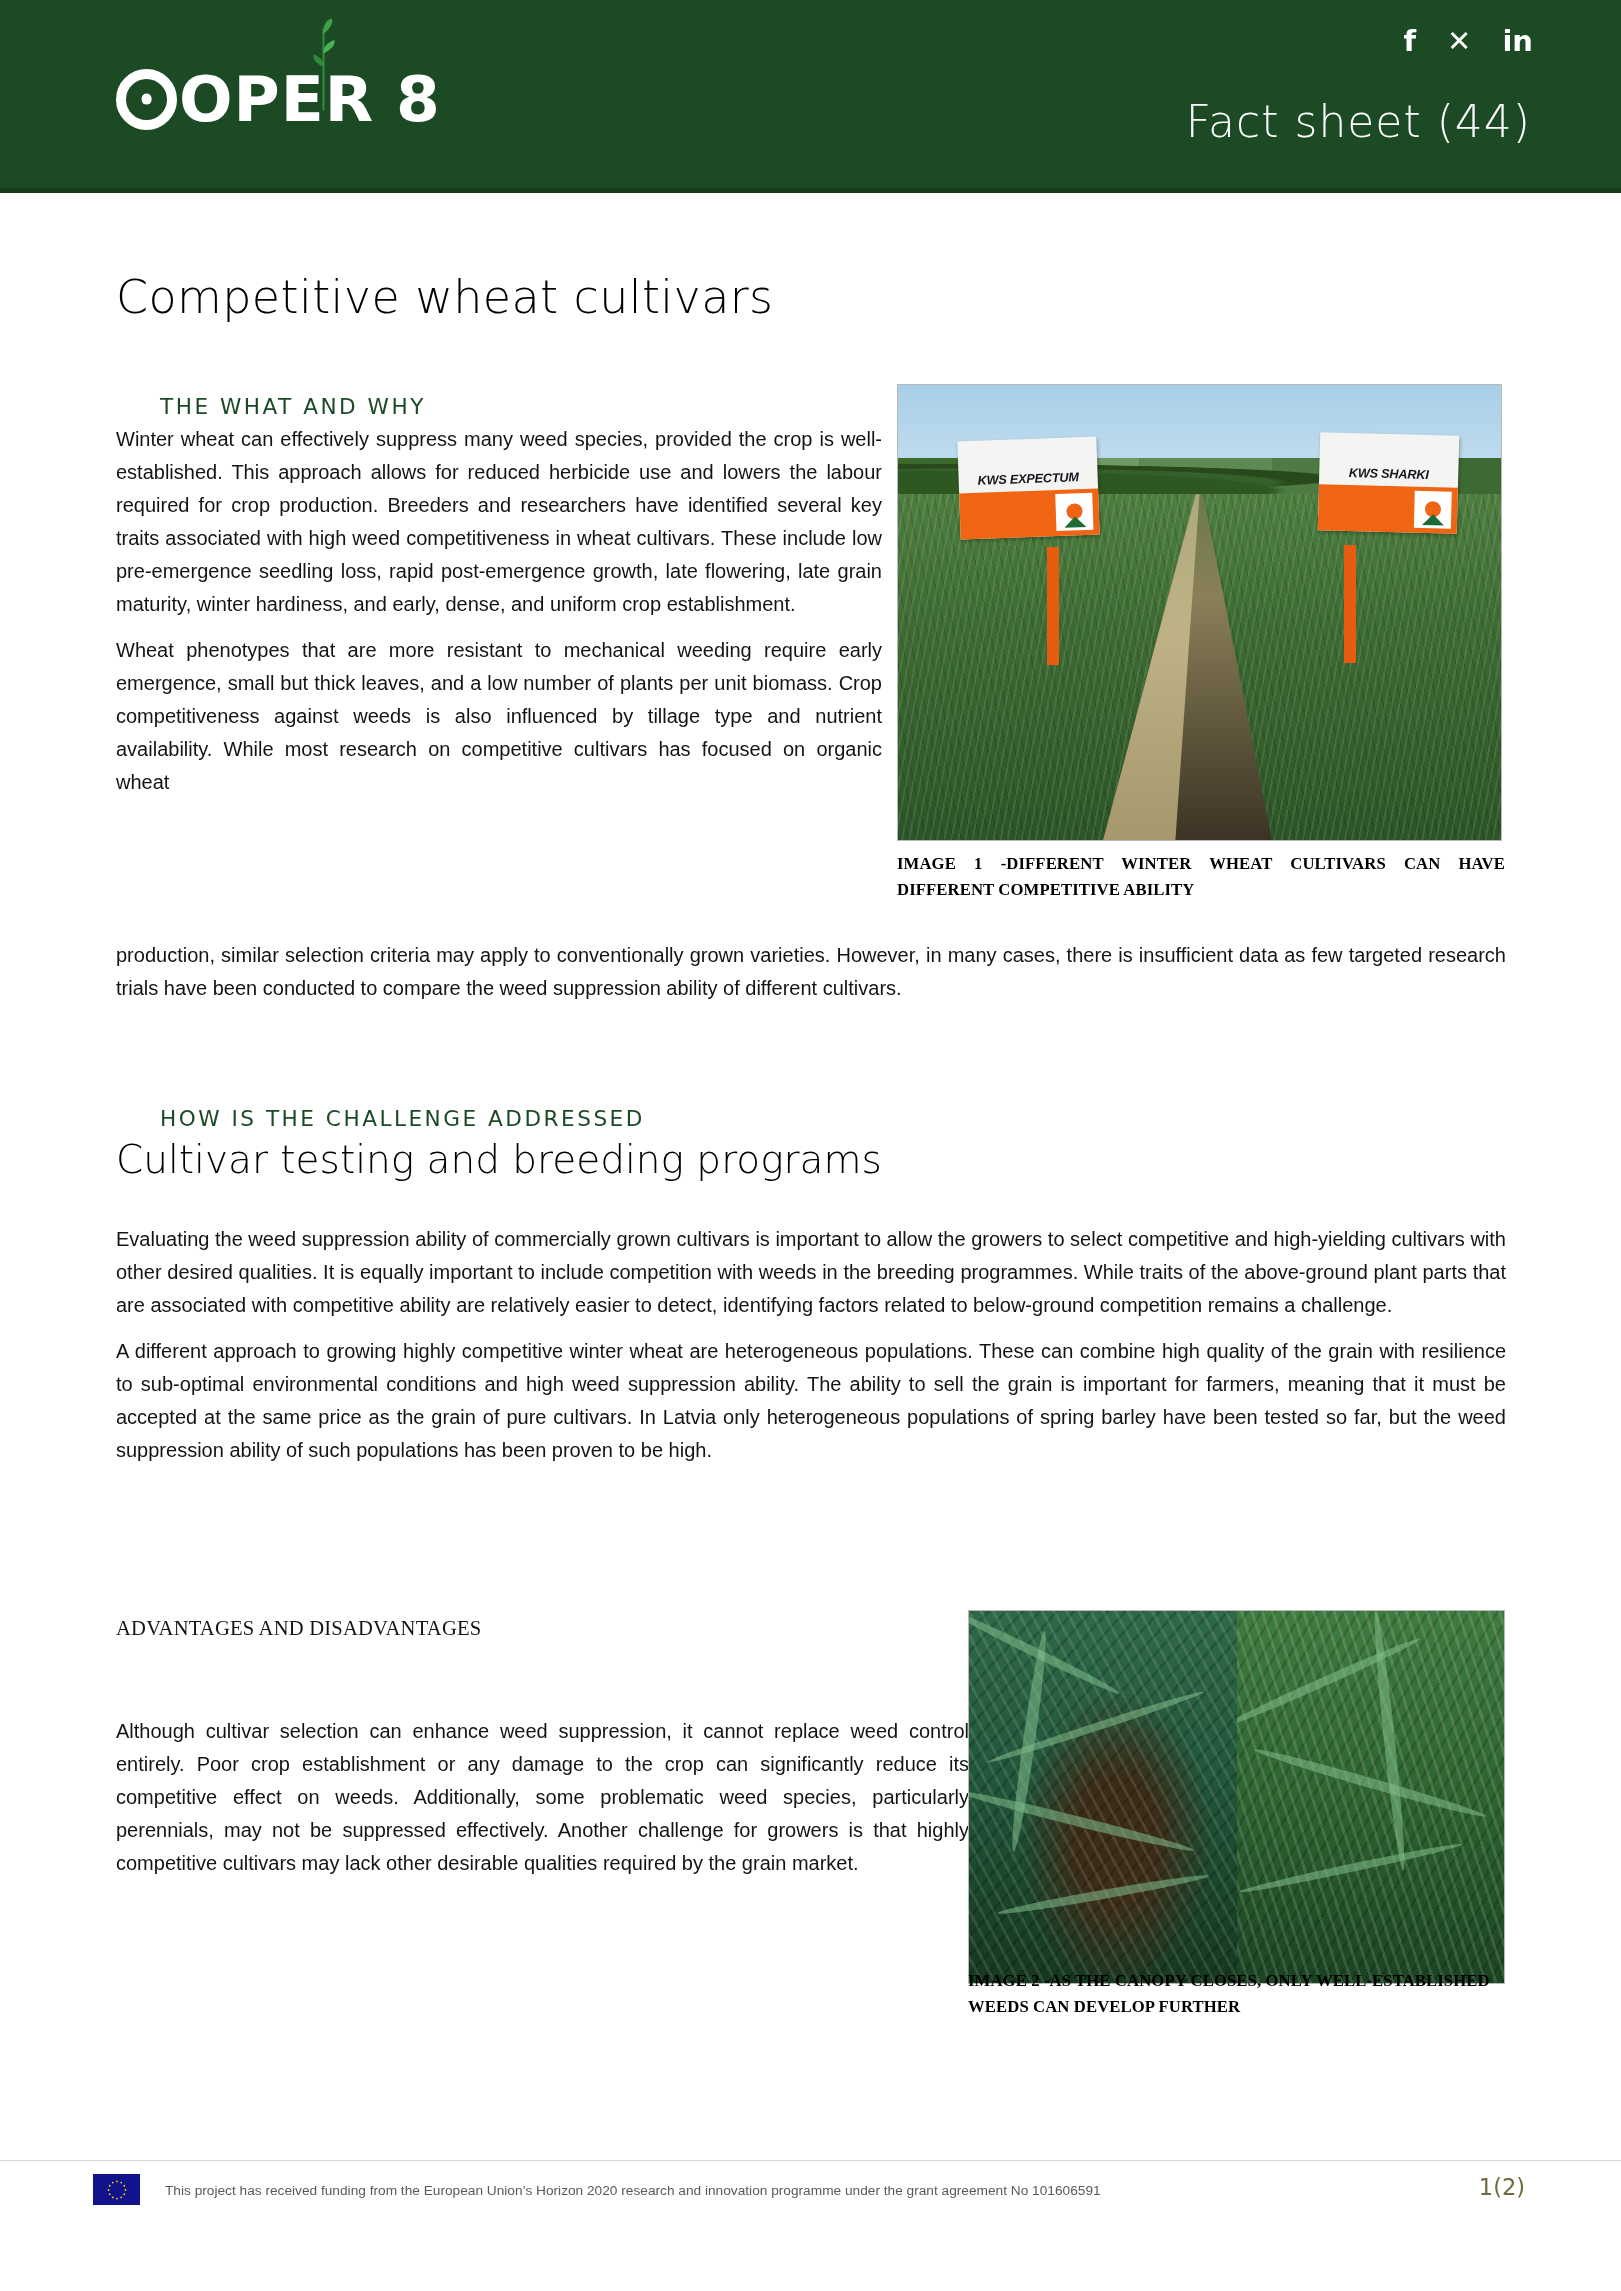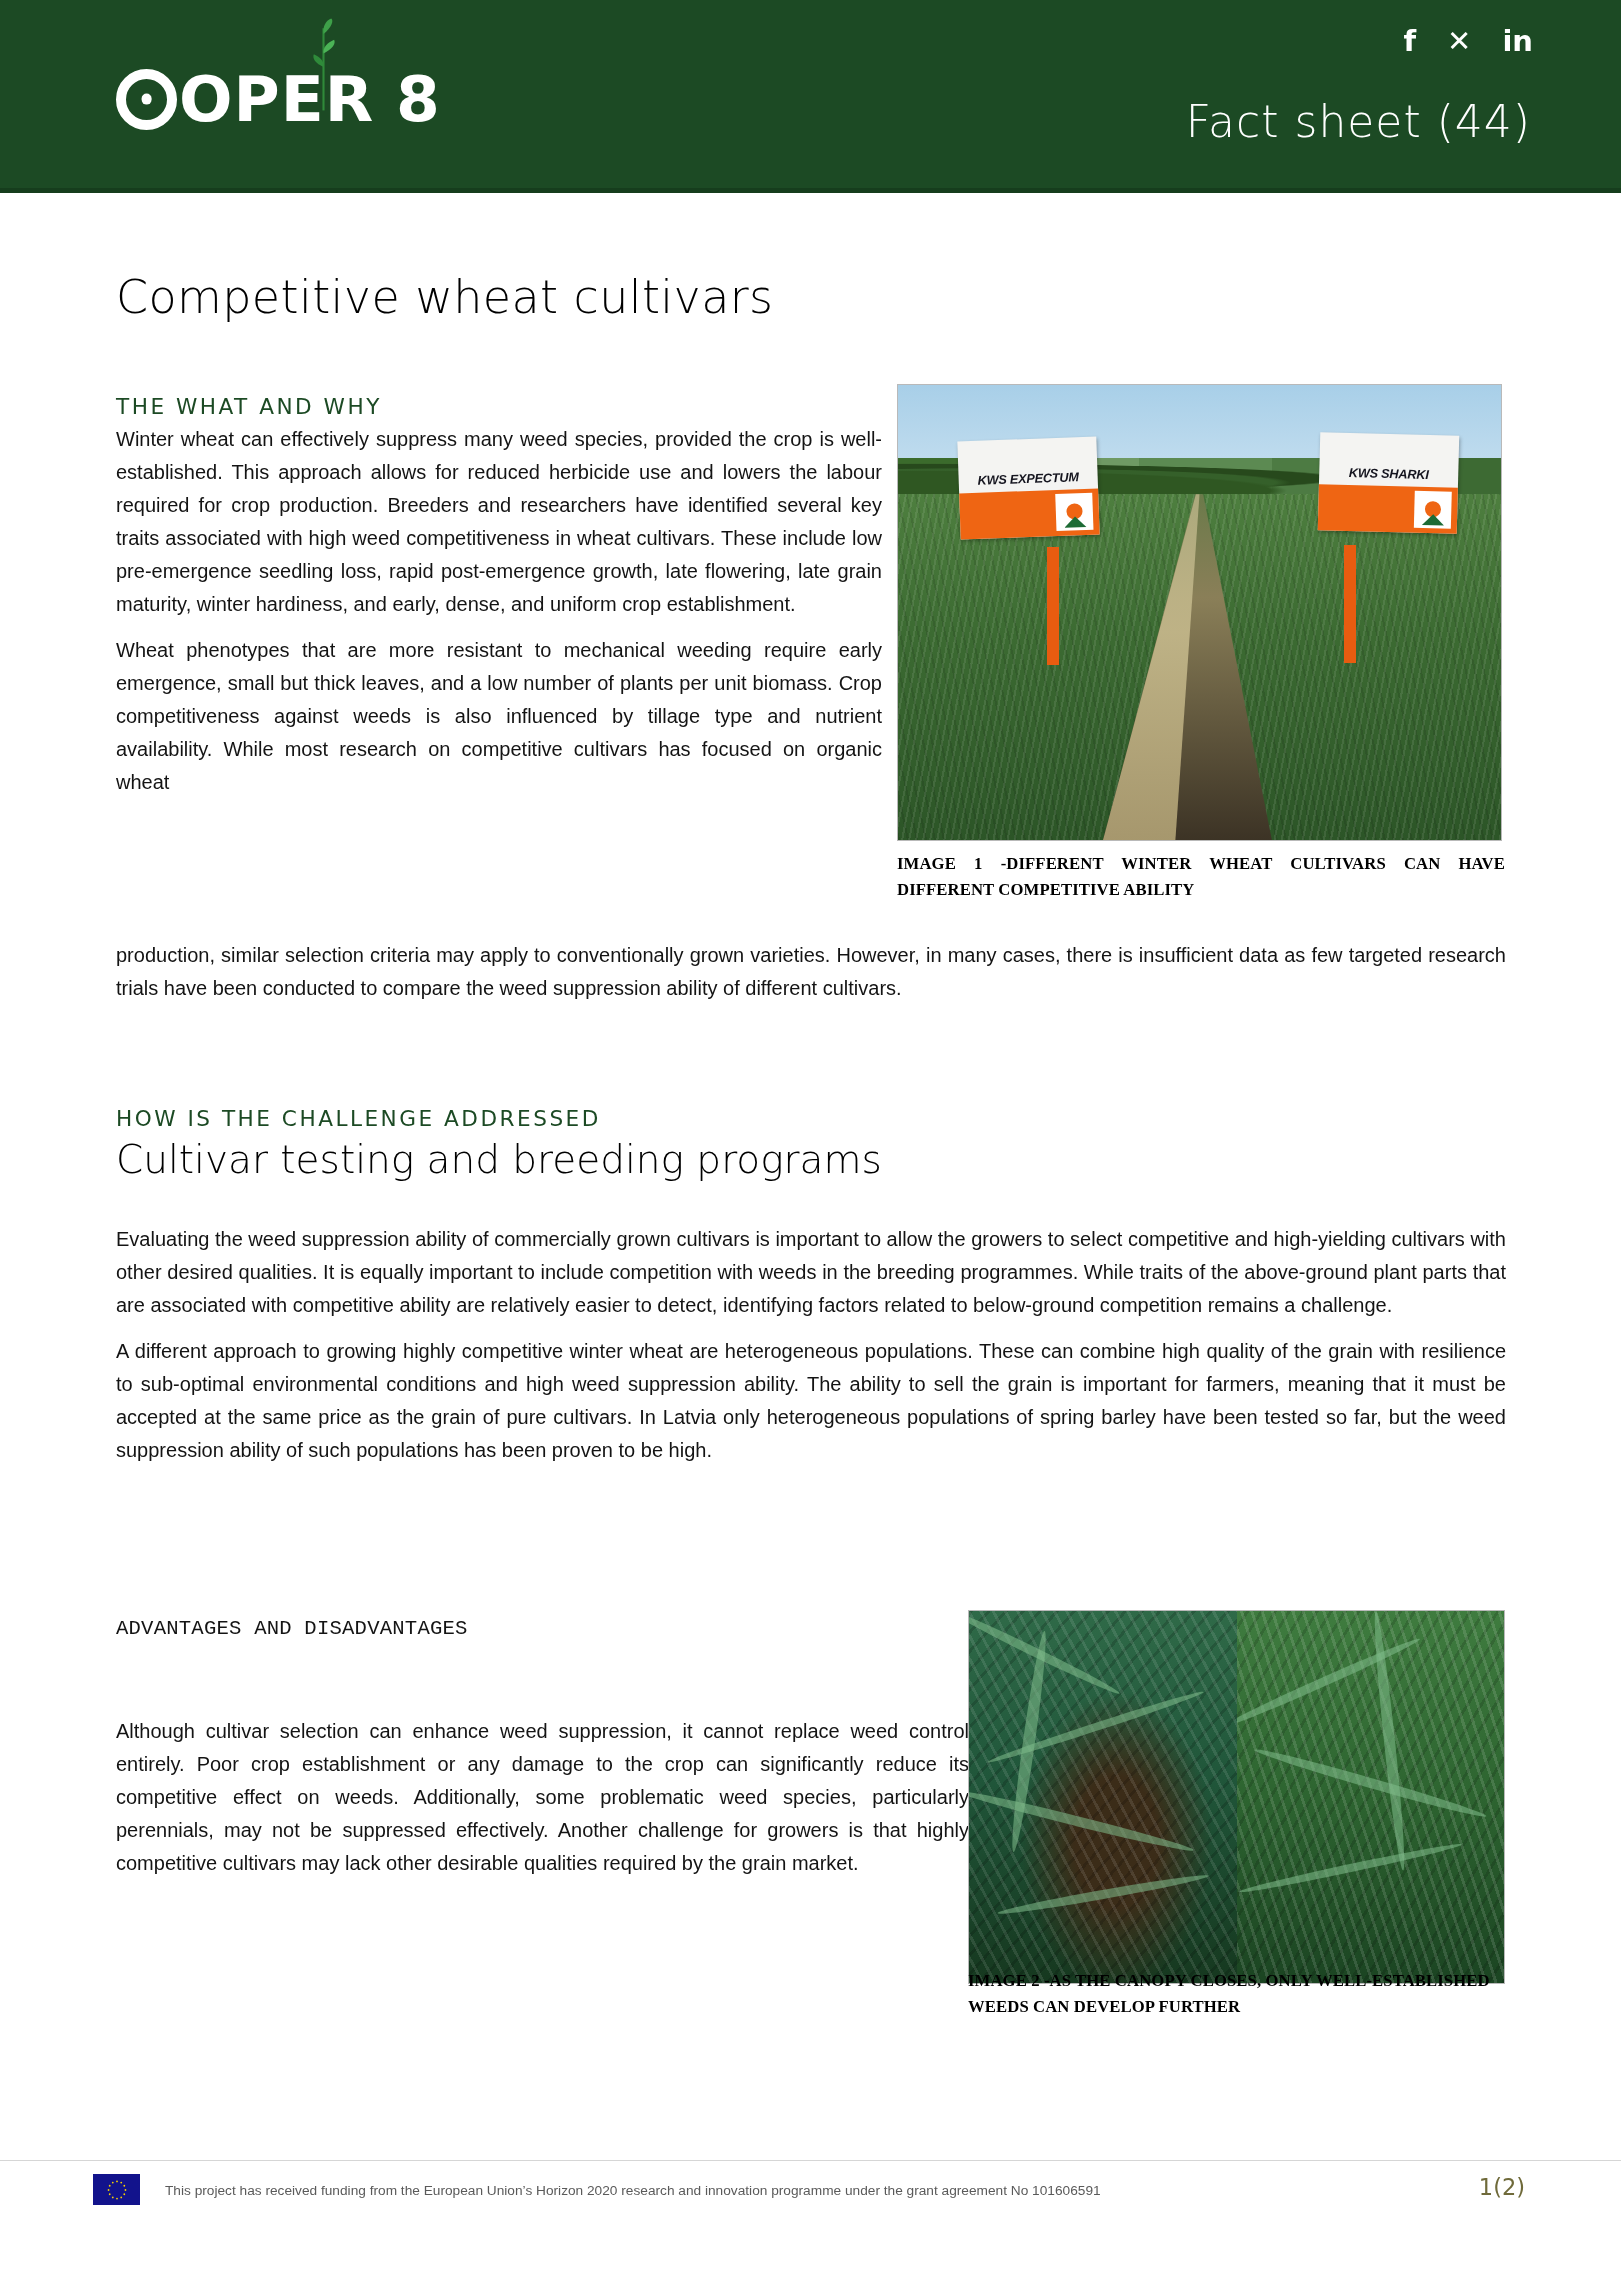--- a/index.html
+++ b/index.html
@@ -111,20 +111,21 @@
     font-family: "DejaVu Sans", sans-serif;
     font-weight: 300;
   }
 
   .green-head {
     color: #1c4a24;
     font-size: 21.6px;
     letter-spacing: 2.5px;
     font-family: "DejaVu Sans", sans-serif;
     font-weight: 400;
+    margin-left: 44px;
   }
 
   .sec1-head {
     position: absolute;
     left: 116px; top: 394px;
   }
 
   .col-left {
     position: absolute;
     left: 116px; top: 423px;
@@ -185,21 +186,21 @@
     left: 116px; top: 1223px;
     width: 1390px;
   }
 
   .adv-head {
     position: absolute;
     left: 116px; top: 1617px;
     font-size: 20.6px;
     color: #141414;
     letter-spacing: 0.2px;
-    font-family: Liberation Mono, monospace;
+    font-family: Liberation Serif, serif;
   }
 
   .col-left2 {
     position: absolute;
     left: 116px; top: 1715px;
     width: 853px;
   }
 
   .photo2 {
     position: absolute;

